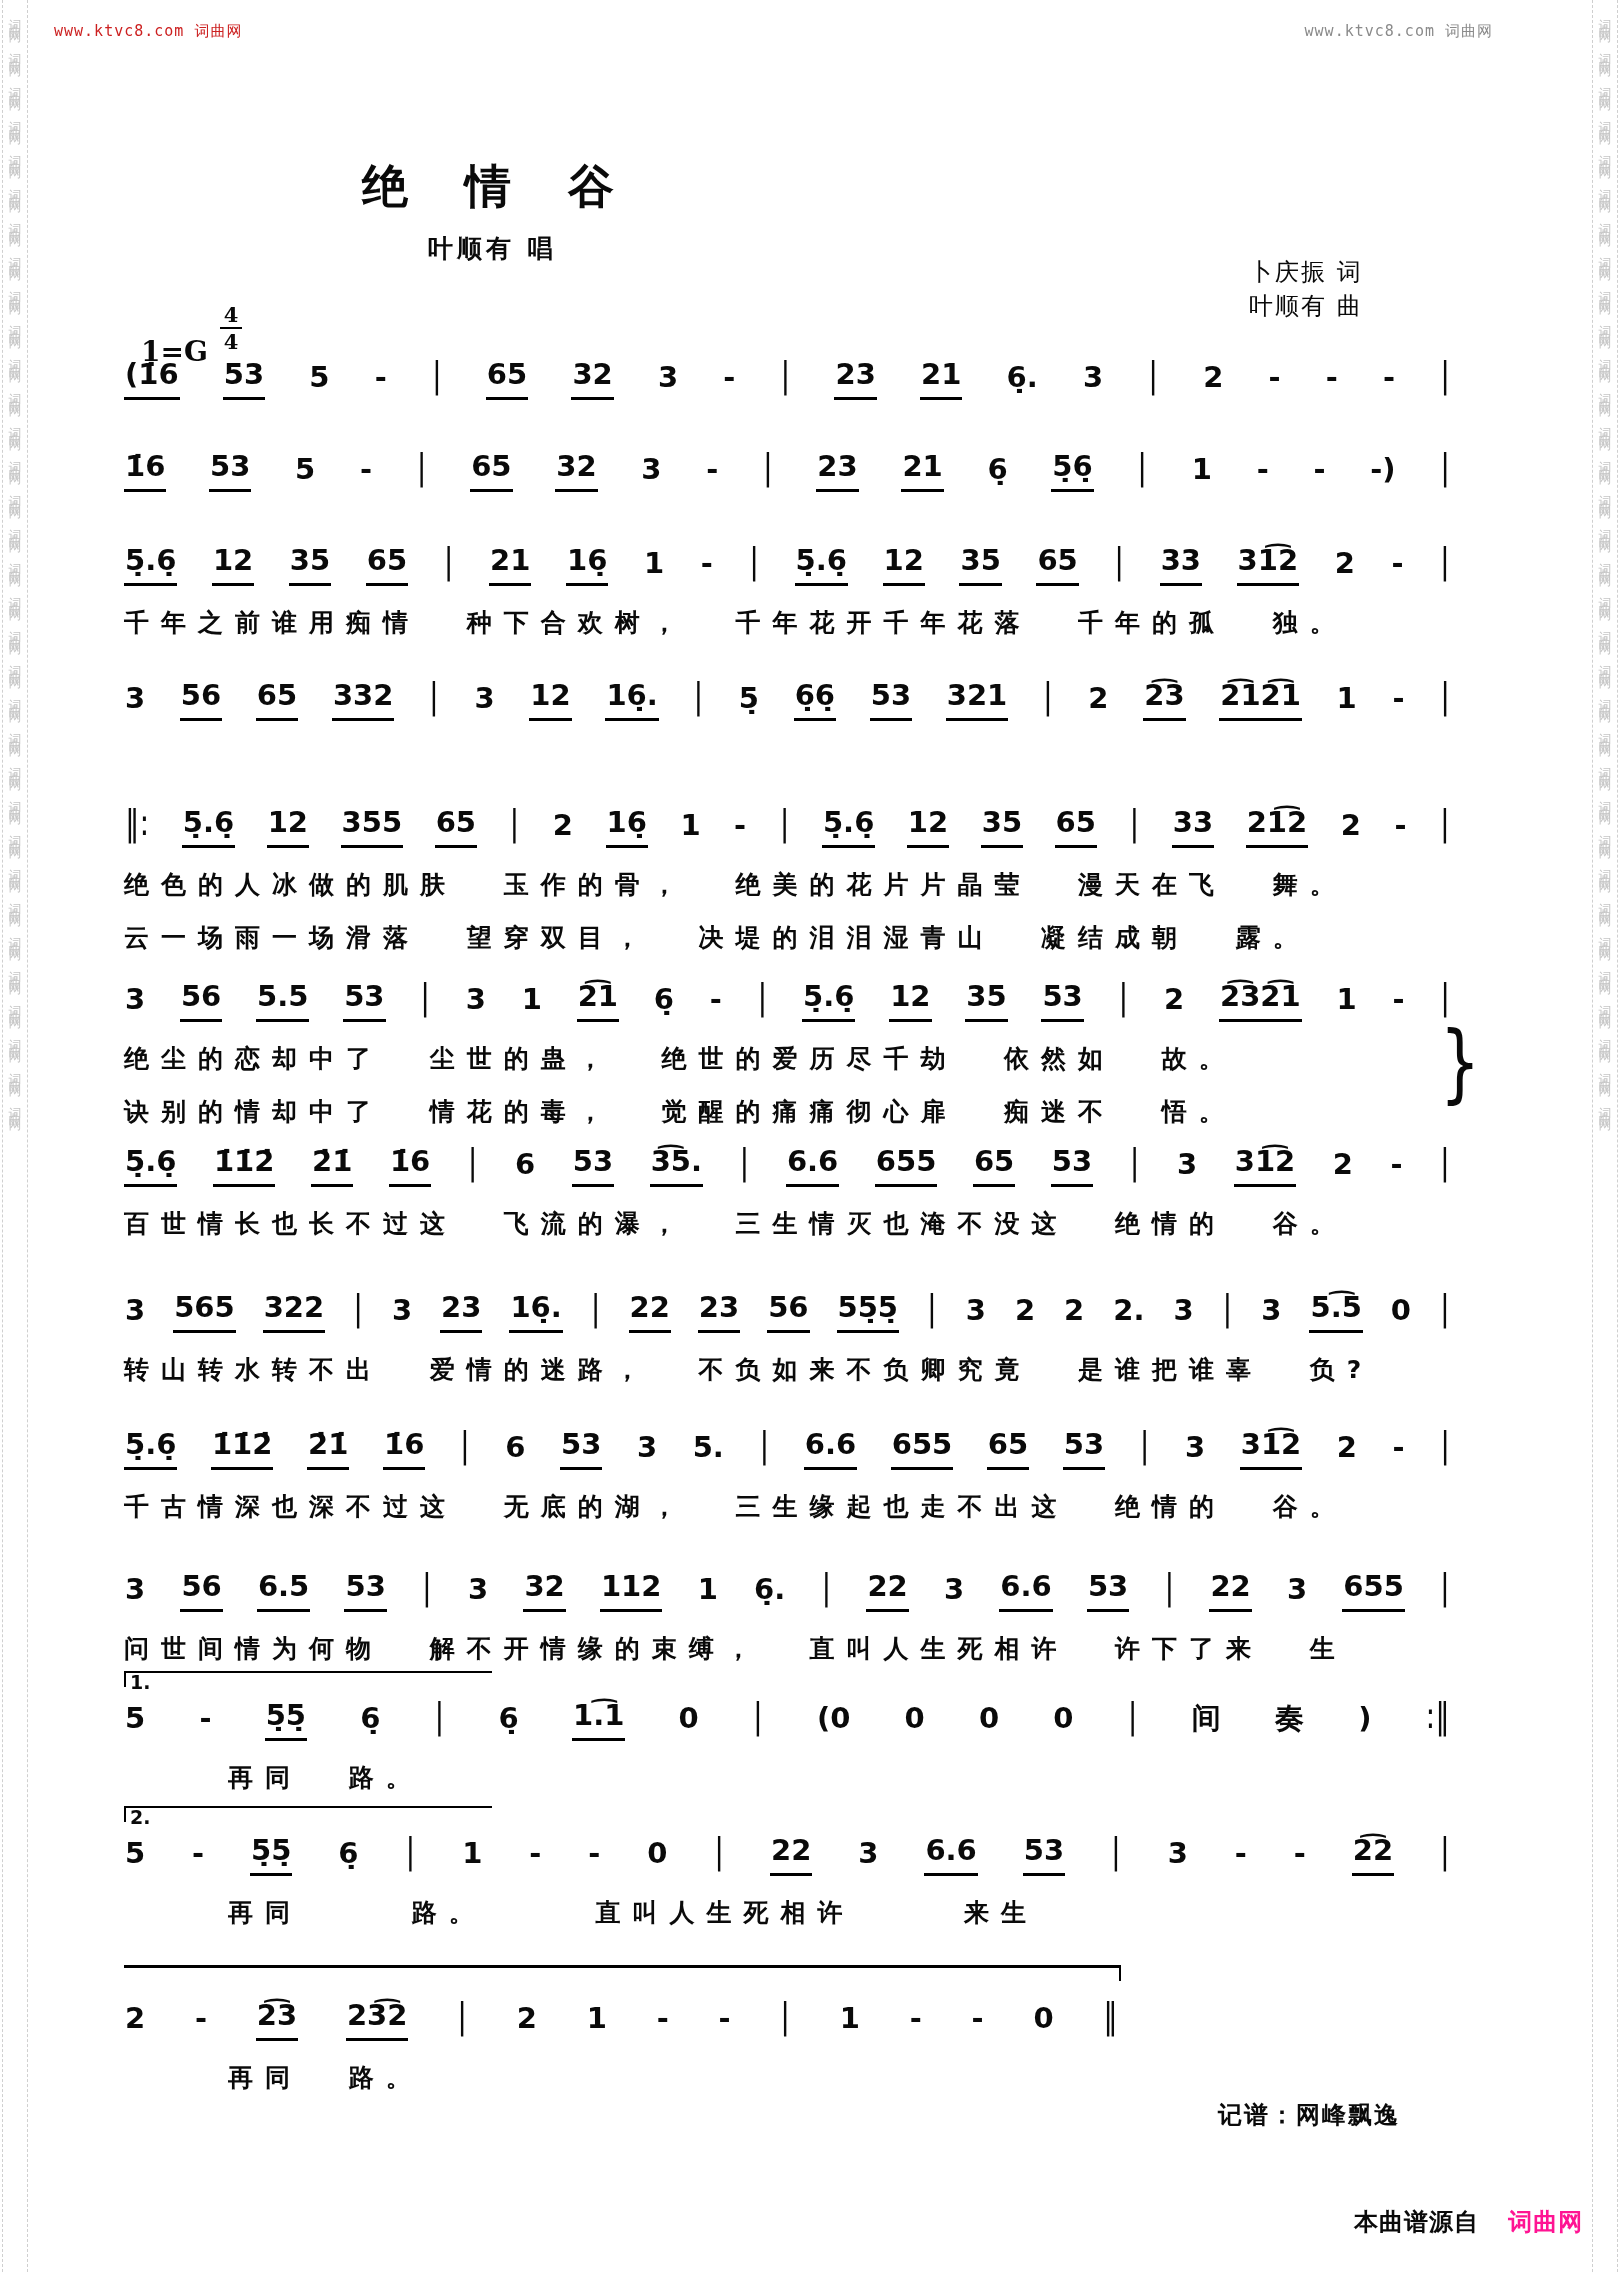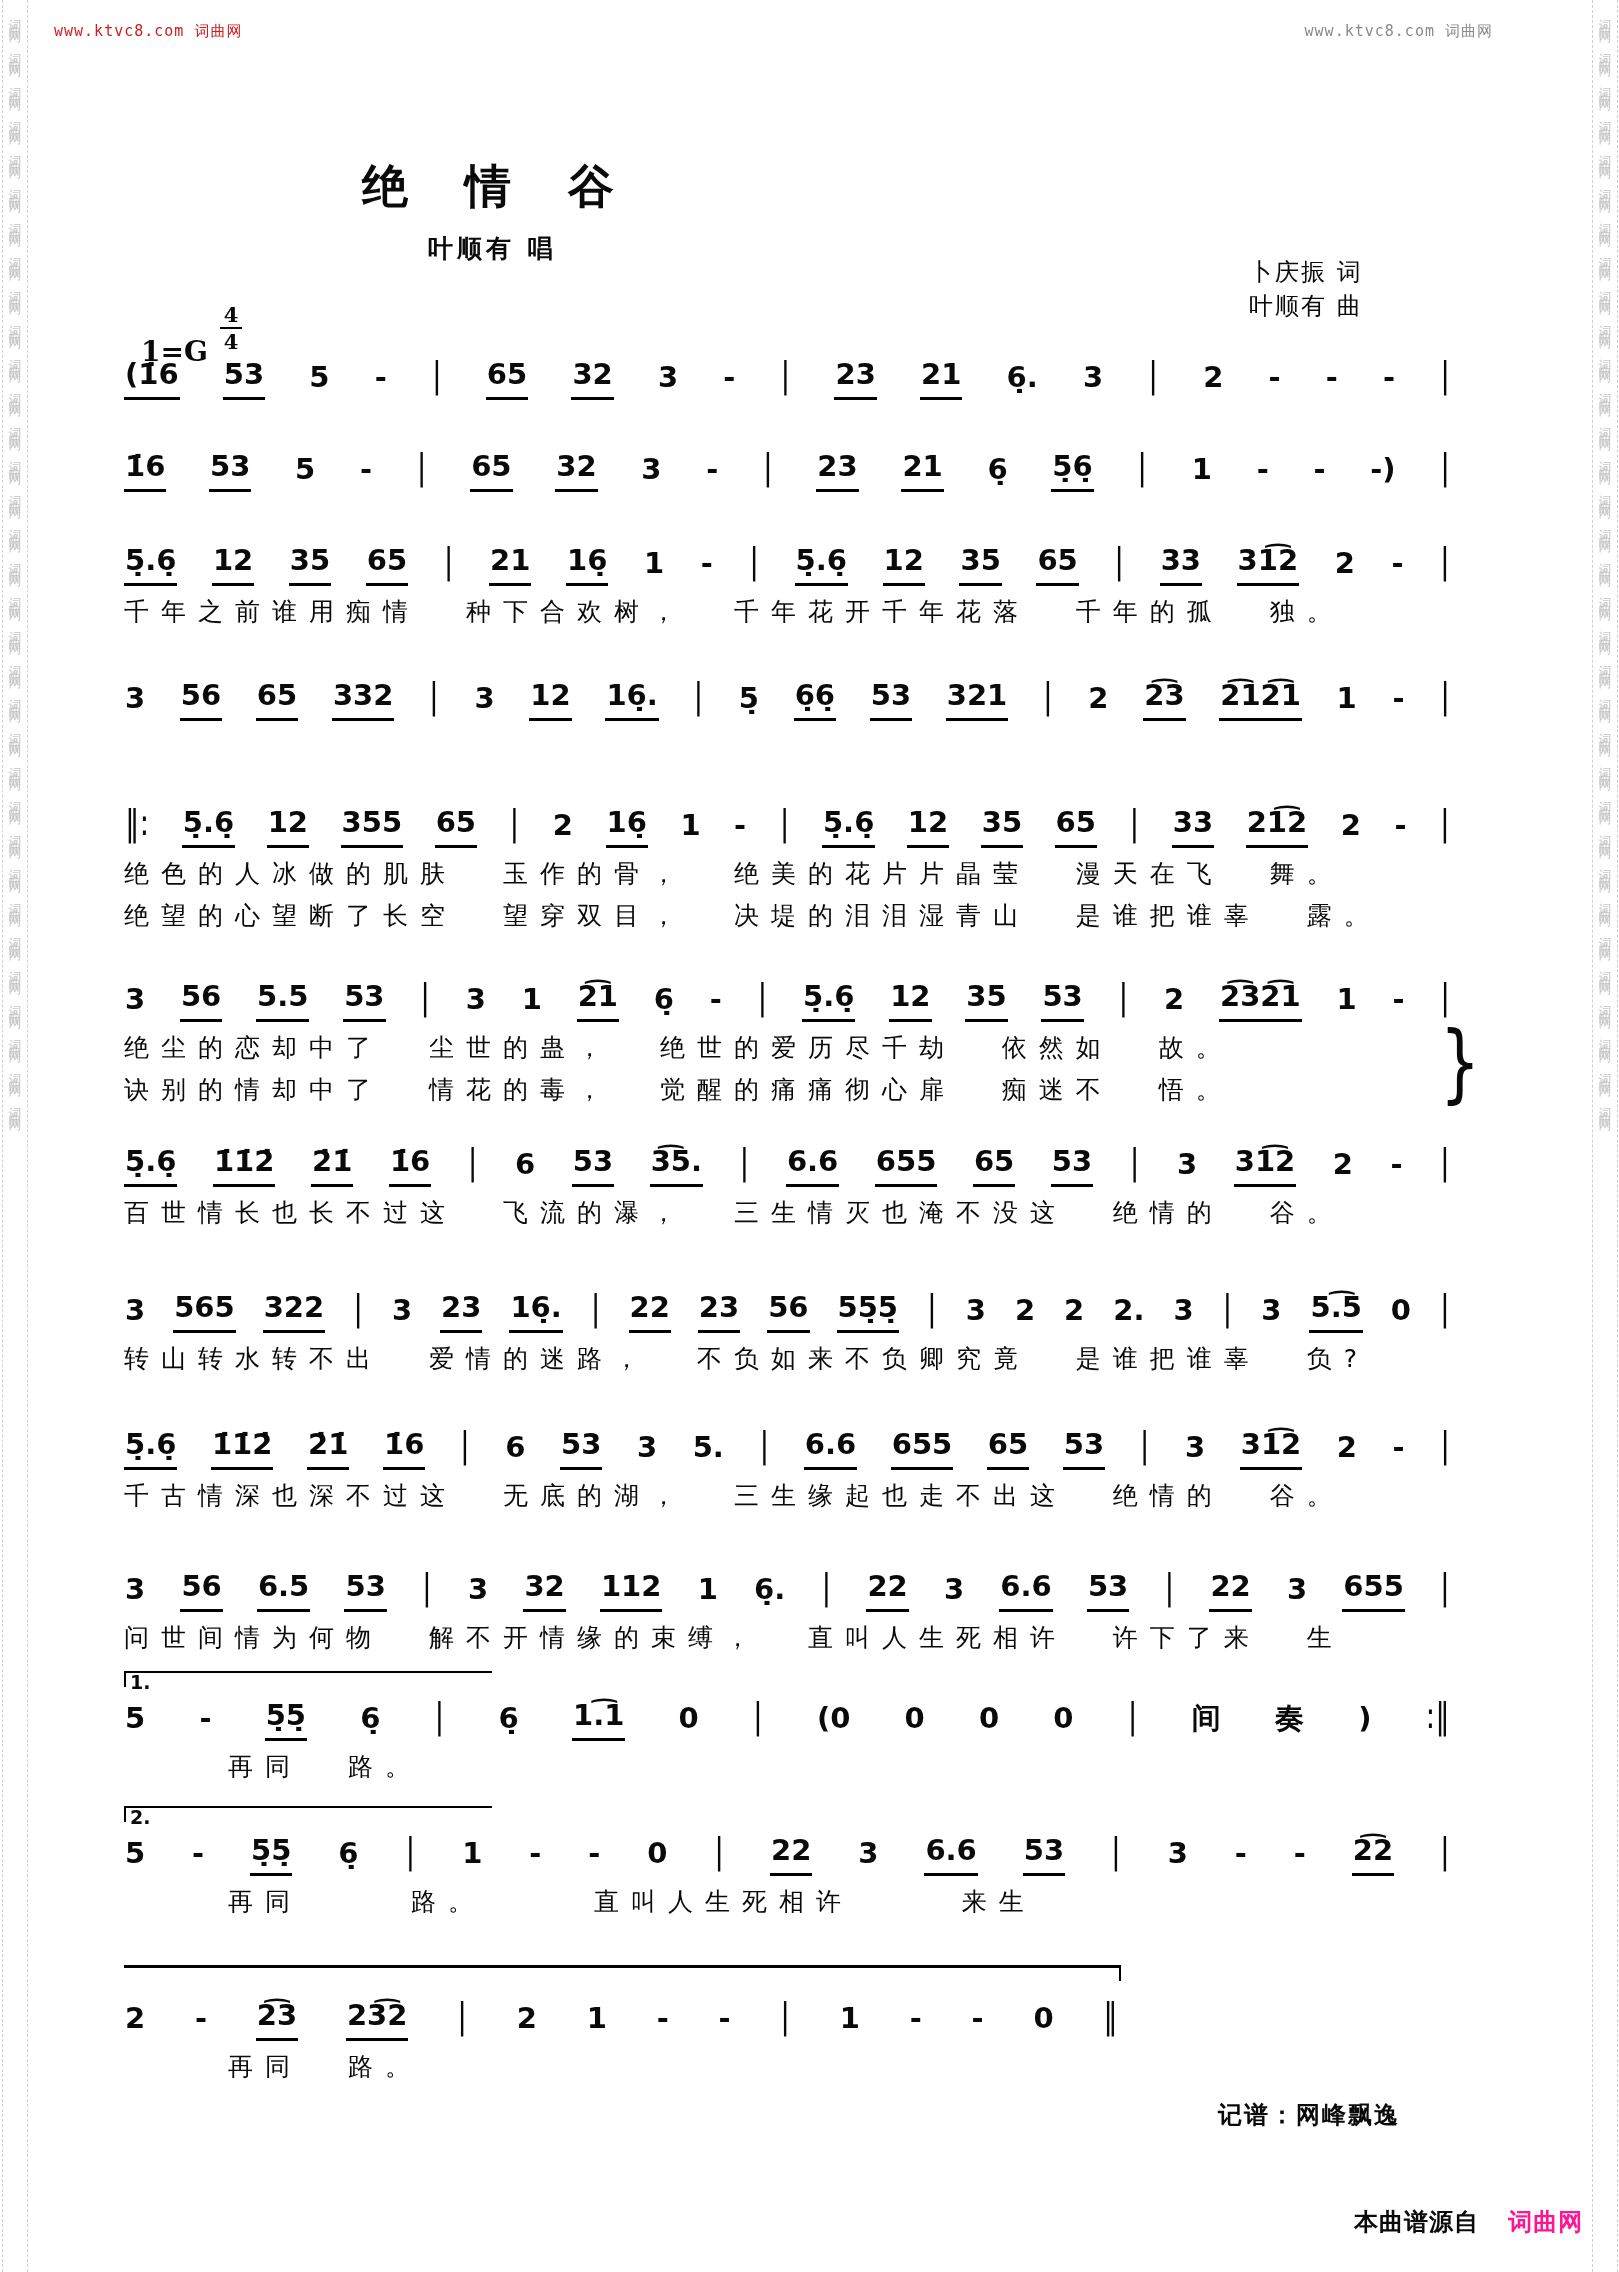--- a/index.html
+++ b/index.html
@@ -36,22 +36,22 @@
   .ts-d{display:block;padding-top:2px;}
 
   
   .score{position:absolute;left:124px;top:0;width:1327px;}
   .system{position:absolute;left:0;width:1327px;}
   .notes{display:flex;justify-content:space-between;align-items:flex-end;
          font-weight:bold;font-size:29px;line-height:40px;height:46px;white-space:nowrap;}
   .tok{padding:0 1px 3px;}
   .beam{border-bottom:3px solid #000;}
   .bar{font-weight:normal;transform:scaleY(1.25);padding-bottom:5px;}
-  .lyric{margin-top:9px;font-size:25px;letter-spacing:12px;word-spacing:26px;
-         font-weight:normal;white-space:nowrap;}
+  .lyric{margin-top:20px;font-size:25px;letter-spacing:12px;word-spacing:26px;
+         font-weight:bold;white-space:nowrap;}
   .sys1{top:354px;} .sys2{top:446px;} .sys3{top:540px;} .sys4{top:675px;}
   .sys5{top:802px;} .sys6{top:976px;} .sys7{top:1141px;} .sys8{top:1287px;}
   .sys9{top:1424px;} .sys10{top:1566px;} .sys11{top:1695px;} .sys12{top:1830px;}
   .sys13{top:1995px;}
   .sys13 .notes{width:995px;}
   .sys13::before{content:"";position:absolute;top:-30px;left:0;width:995px;height:13px;
                  border-top:3px solid #000;border-right:2px solid #000;}
   .sys11 .lyric,.sys12 .lyric,.sys13 .lyric{padding-left:104px;}
   .sys12 .lyric{word-spacing:89px;}
   .volta{position:absolute;top:-24px;left:0;width:366px;height:14px;
@@ -278,21 +278,21 @@
           <span class="tok beam">35</span>
           <span class="tok beam">65</span>
           <span class="tok bar">|</span>
           <span class="tok beam">33</span>
           <span class="tok beam">21͡2</span>
           <span class="tok">2</span>
           <span class="tok">-</span>
           <span class="tok bar">|</span>
         </div>
         <div class="lyric">绝色的人冰做的肌肤 玉作的骨， 绝美的花片片晶莹 漫天在飞 舞。</div>
-        <div class="lyric">绝望的心望断了长空 望穿双目， 决堤的泪泪湿青山 是谁把谁辜 露。</div>
+        <div class="lyric">云一场雨一场滑落 望穿双目， 决堤的泪泪湿青山 凝结成朝 露。</div>
       </div>
       <div class="system sys6">
         <div class="notes">
           <span class="tok">3</span>
           <span class="tok beam">56</span>
           <span class="tok beam">5.5</span>
           <span class="tok beam">53</span>
           <span class="tok bar">|</span>
           <span class="tok">3</span>
           <span class="tok">1</span>

